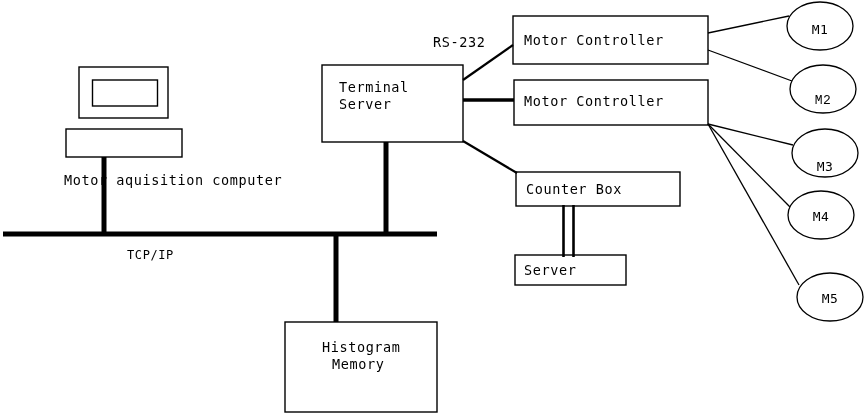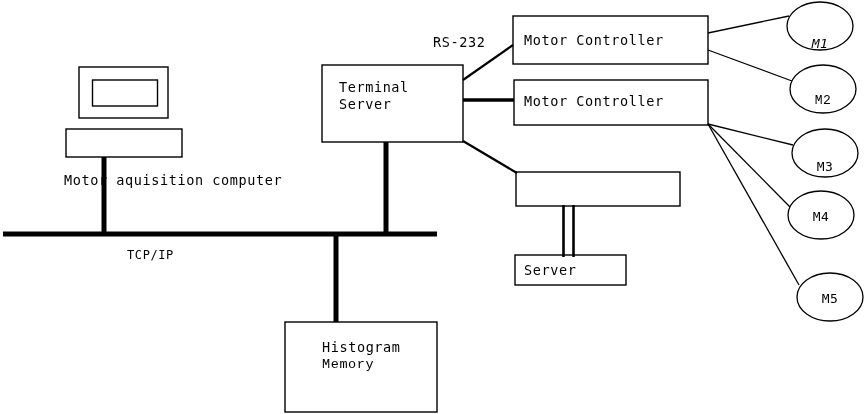--- a/index.html
+++ b/index.html
@@ -108,25 +108,26 @@
 
   <div class="dgm-label node-label" style="left:433px; top:34px;">RS-232</div>
 
   <div class="dgm-label node-label" style="left:339px; top:79px;">Terminal</div>
   <div class="dgm-label node-label" style="left:339px; top:96px;">Server</div>
 
   <div class="dgm-label node-label" style="left:524px; top:32px;">Motor Controller</div>
 
   <div class="dgm-label node-label" style="left:524px; top:93px;">Motor Controller</div>
 
+  <div class="dgm-label node-label" style="left:526px; top:181px;">Counter Box</div>
 
   <div class="dgm-label node-label" style="left:524px; top:262px;">Server</div>
 
   <div class="dgm-label node-label" style="left:322px; top:339px;">Histogram</div>
-  <div class="dgm-label node-label" style="left:322px; top:356px;font-family:Liberation Mono, monospace;">Memory</div>
+  <div class="dgm-label node-label" style="left:332px; top:356px;">Memory</div>
 
-  <div class="dgm-label ellipse-label" style="left:800px; top:35px; width:40px;font-style:italic;">M1</div>
+  <div class="dgm-label ellipse-label" style="left:800px; top:21px; width:40px;">M1</div>
   <div class="dgm-label ellipse-label" style="left:803px; top:92px; width:40px;font-family:Liberation Mono, monospace;">M2</div>
   <div class="dgm-label ellipse-label" style="left:805px; top:158px; width:40px;">M3</div>
   <div class="dgm-label ellipse-label" style="left:801px; top:208px; width:40px;">M4</div>
   <div class="dgm-label ellipse-label" style="left:810px; top:290px; width:40px;">M5</div>
 
 </div>
 
 </body></html>

